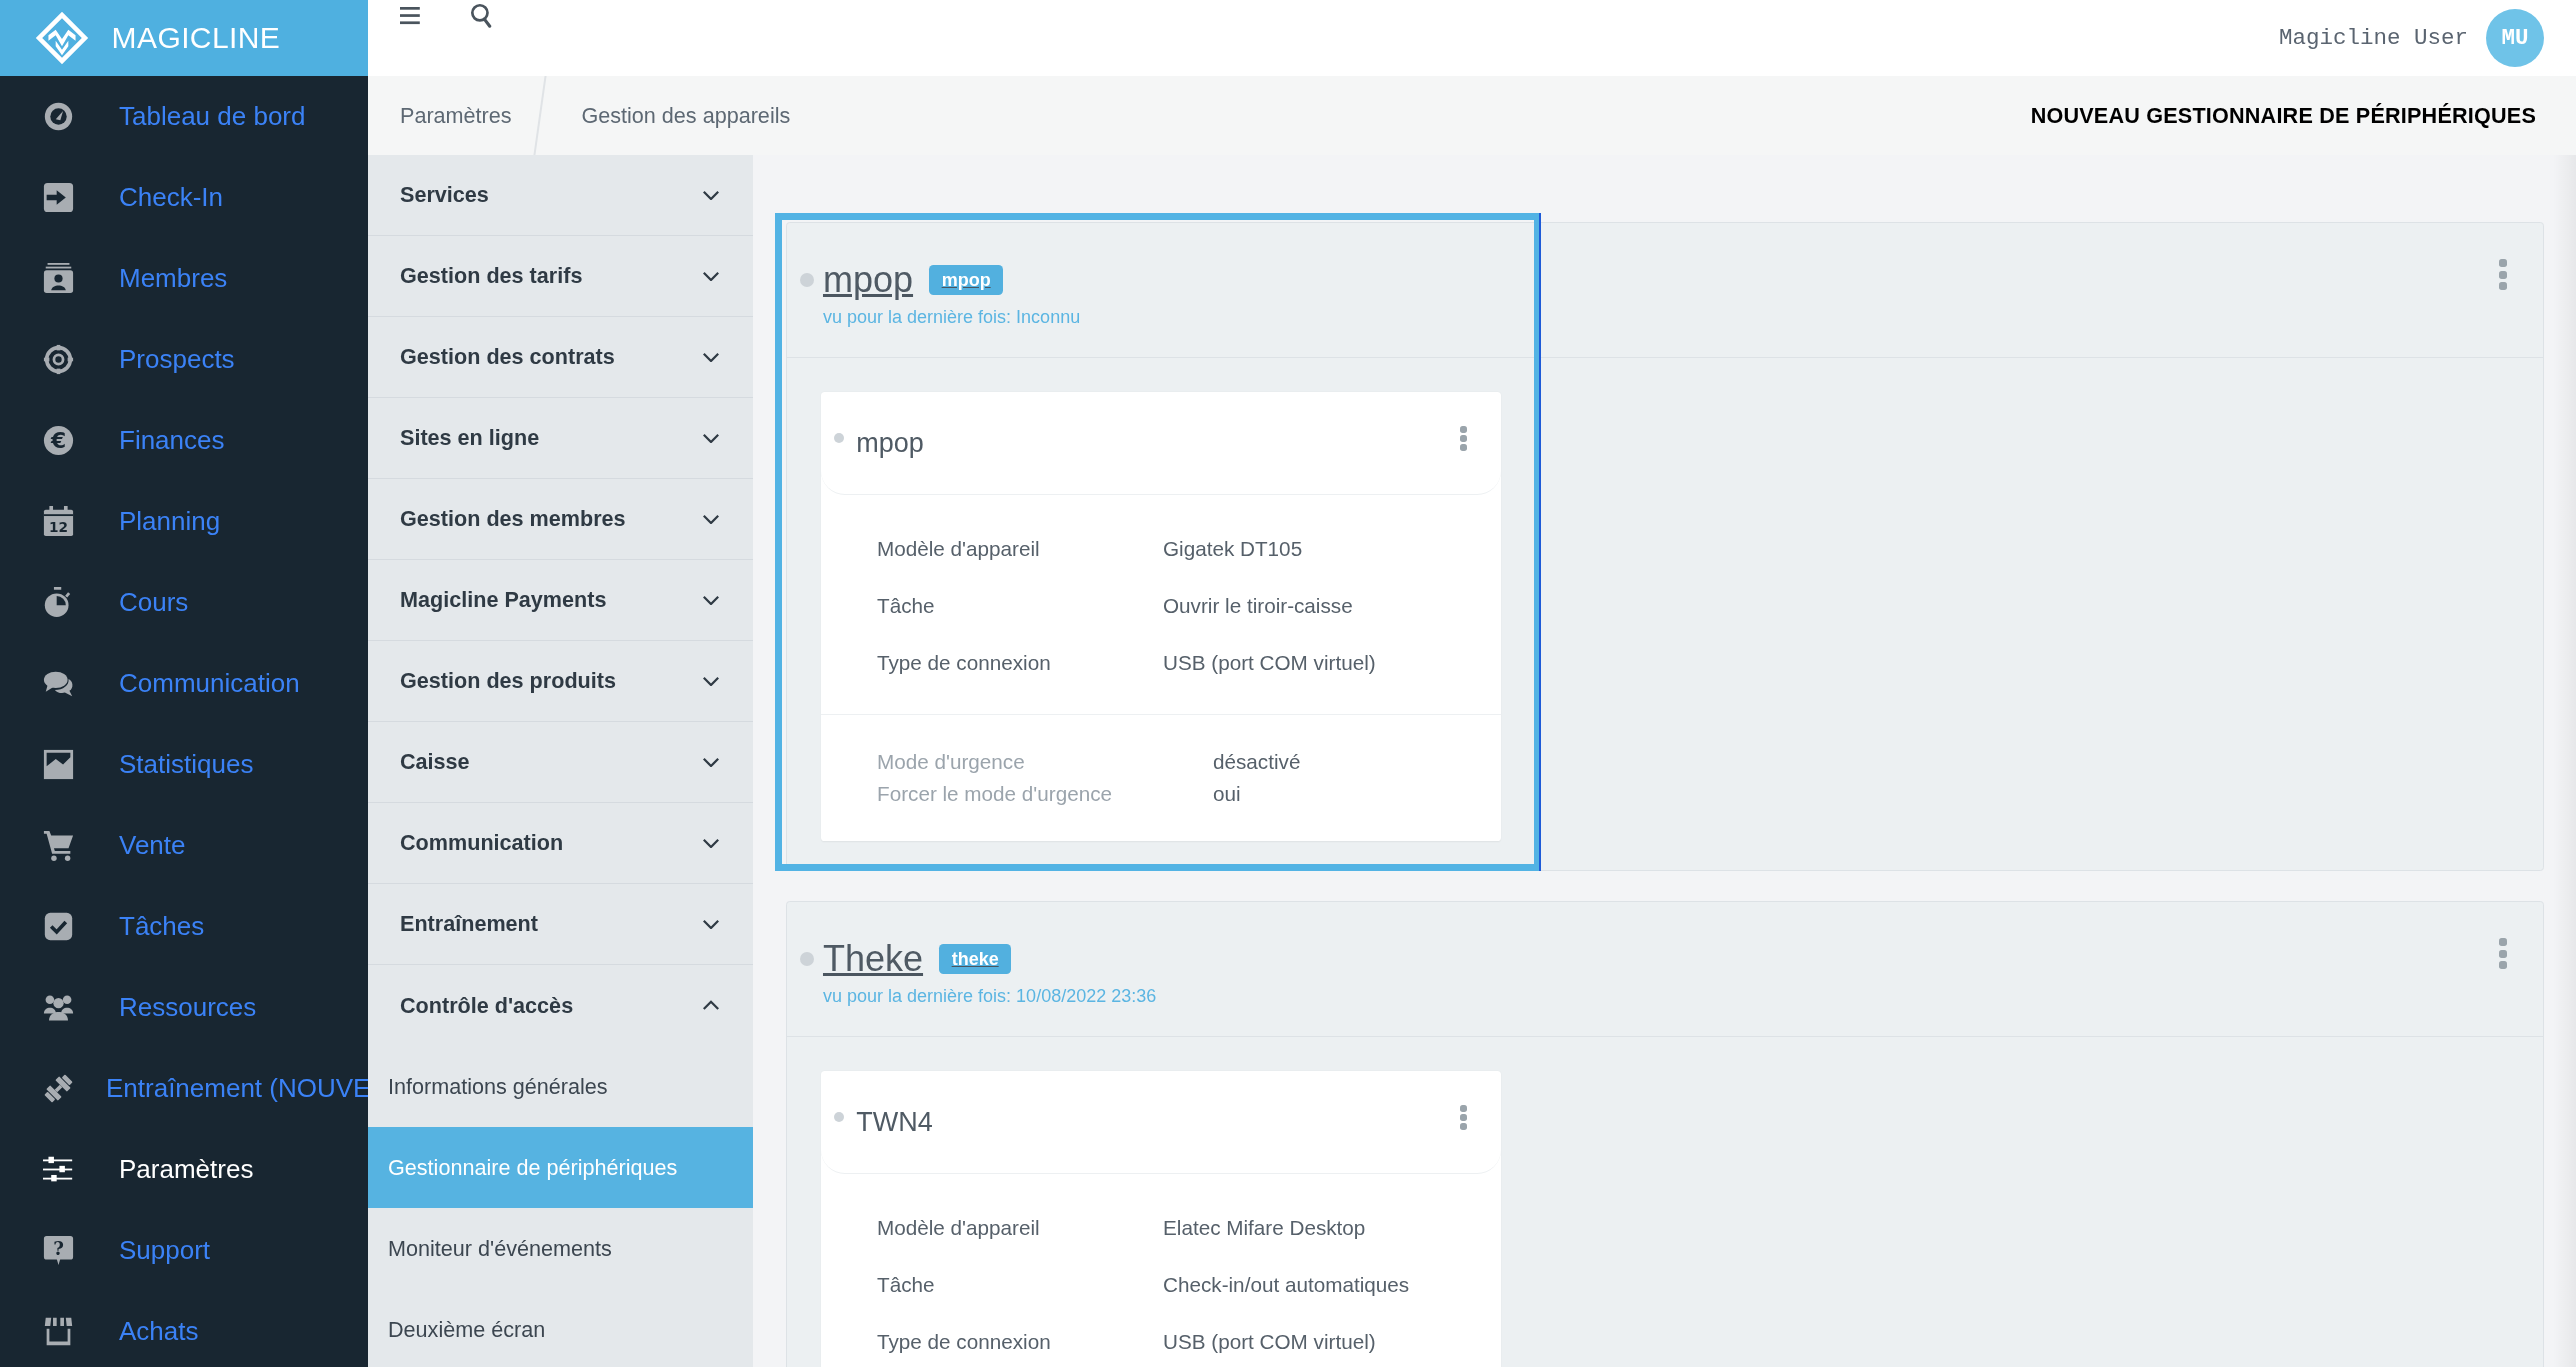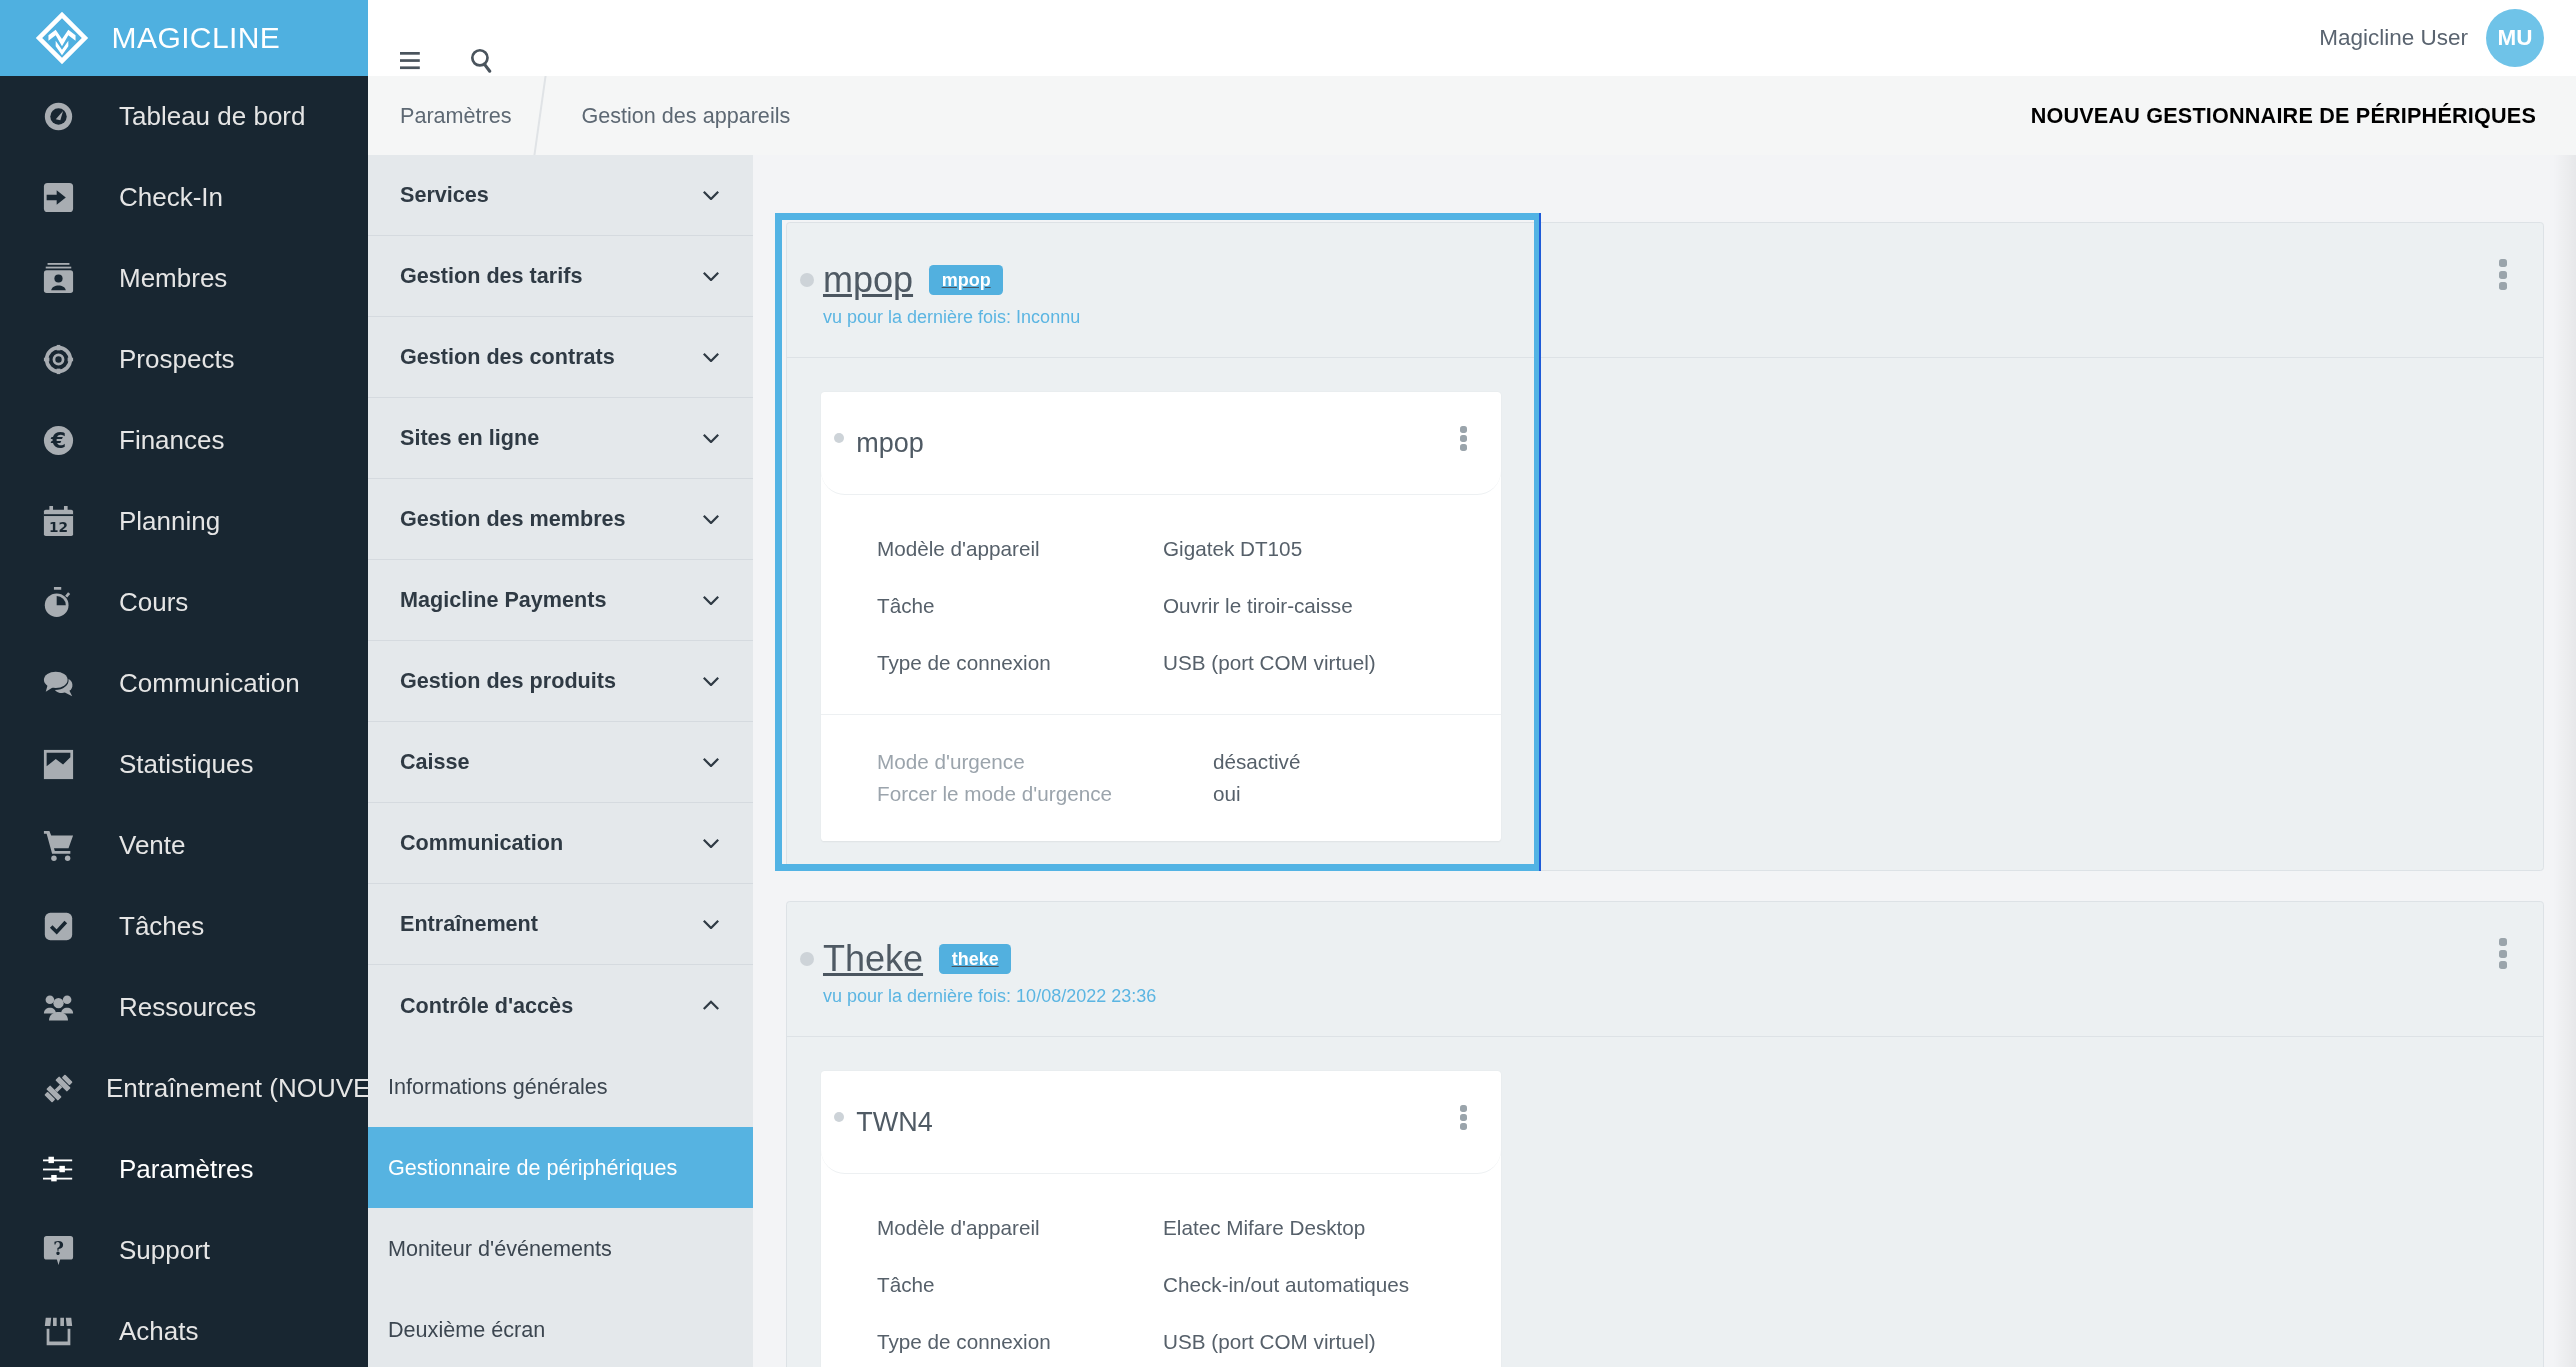--- a/index.html
+++ b/index.html
@@ -5,27 +5,27 @@
   * { box-sizing: border-box; margin: 0; padding: 0; }
   html, body { width: 2576px; height: 1368px; overflow: hidden; }
   body { font-family: "Liberation Sans", "DejaVu Sans", sans-serif; background: #f3f4f6; color: #4b5660; position: relative; }
 
   
   .sidebar { position: absolute; left: 0; top: 0; width: 368px; height: 1368px; background: #182631; }
   .brand { height: 76px; background: #4fb0e0; display: flex; align-items: center; padding-left: 34px; }
   .brand-logo { width: 56px; height: 56px; position: relative; }
   .brand-name { color: #fff; font-size: 30px; letter-spacing: 0.4px; margin-left: 21.6px; font-weight: normal; }
   .nav { list-style: none; padding-top: 0; }
-  .nav-item { height: 81px; display: flex; align-items: center; padding-left: 43px; color: #e5e5e5; font-size: 26px; cursor: pointer; white-space: nowrap; }
+  .nav-item { height: 81px; display: flex; align-items: center; padding-left: 43px; color: #3b82f6; font-size: 26px; cursor: pointer; white-space: nowrap; }
   .nav-item .ic { width: 31px; height: 31px; display: inline-flex; align-items: center; justify-content: center; margin-right: 45px; flex-shrink: 0; }
   .nav-item.active { color: #ffffff; }
   .nav-item.tight .ic { margin-right: 32px; }
 
   
-  .topbar { position: absolute; left: 368px; top: 0; right: 0; height: 76px; background: #fff; display: flex; align-items: flex-end; }
+  .topbar { position: absolute; left: 368px; top: 0; right: 0; height: 76px; background: #fff; display: flex; align-items: flex-start; font-family: Liberation Mono, monospace; }
   .topbar .tb-btn { width: 31px; height: 31px; display: flex; align-items: center; justify-content: center; cursor: pointer; }
   .menu-btn { margin-left: 27px; }
   .search-btn { margin-left: 40px; }
   .user { position: absolute; right: 32px; top: 0; height: 76px; display: flex; align-items: center; }
   .user-name { font-size: 22.5px; color: #5a6470; margin-right: 18px; }
   .avatar { width: 58px; height: 58px; border-radius: 50%; background: #6fc3e8; color: #fff; font-weight: bold; font-size: 22.5px; display: flex; align-items: center; justify-content: center; }
 
   
   .crumbbar { position: absolute; left: 368px; top: 76px; right: 0; height: 80px; background: #f5f6f6; border-bottom: 1.8px solid #e3e6e9; display: flex; align-items: center; }
   .crumb { font-size: 21.6px; color: #5d6873; }

